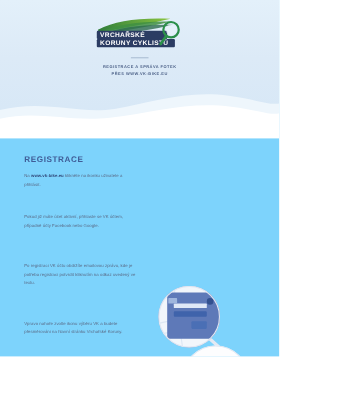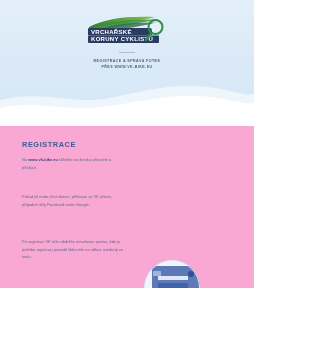--- a/index.html
+++ b/index.html
@@ -5,22 +5,22 @@
   * { margin:0; padding:0; box-sizing:border-box; }
   html,body { width:254px; height:360px; }
   body {
     font-family:"Liberation Sans", sans-serif;
     background:#ffffff;
     position:relative;
     overflow:hidden;
   }
   #page {
     position:absolute; inset:0;
-    width:254px; height:288px;
-    background:#f9a8d4;
+    width:254px; height:324px;
+    background:#7dd3fc;
     overflow:hidden;
   }
   
   .sky {
     position:absolute; left:0; top:0; width:254px; height:118px;
     background:linear-gradient(180deg,#e3f0fa 0%,#dceaf7 45%,#d6e7f6 100%);
   }
   .hills { position:absolute; left:0; top:78px; width:254px; height:48px; }
   
   .header {

